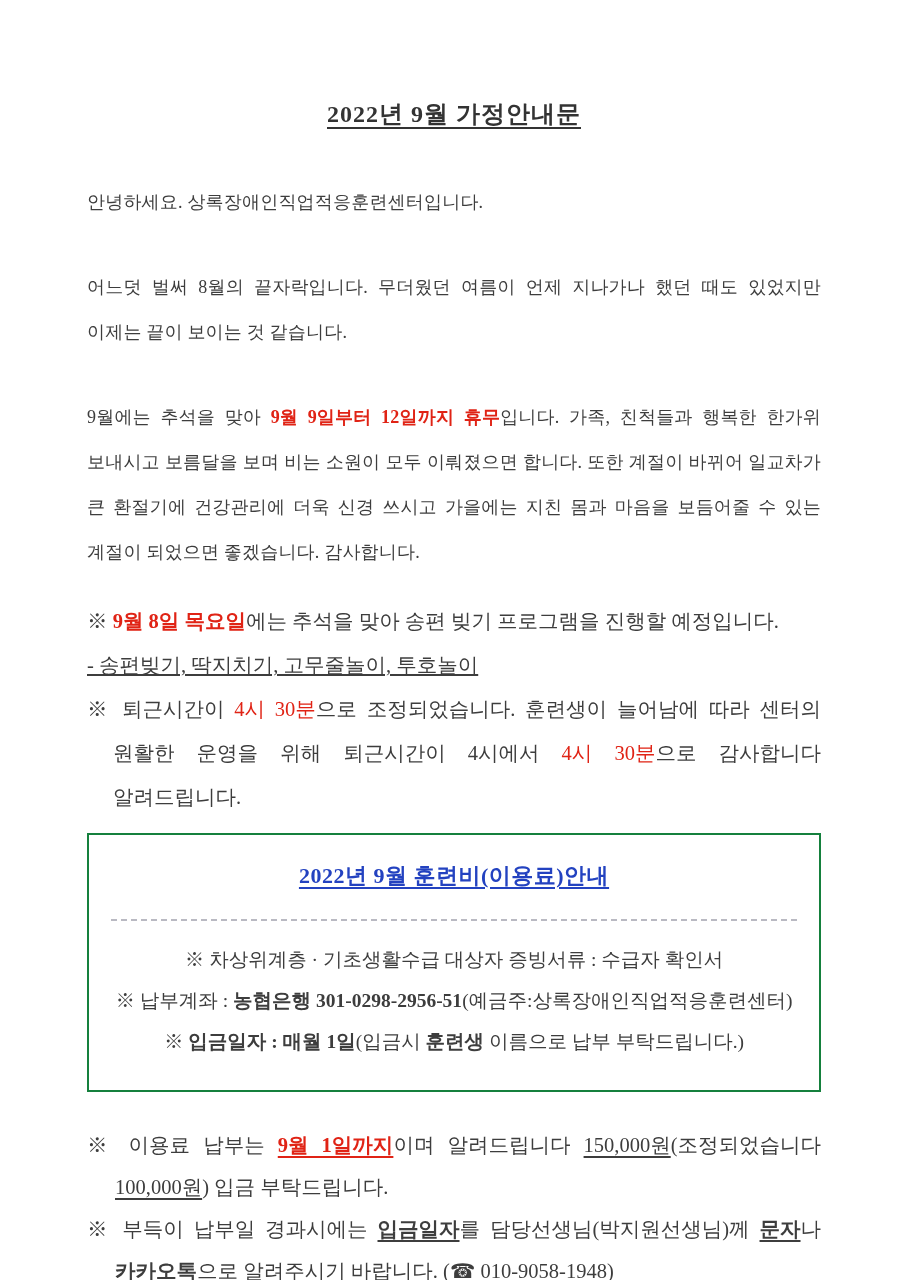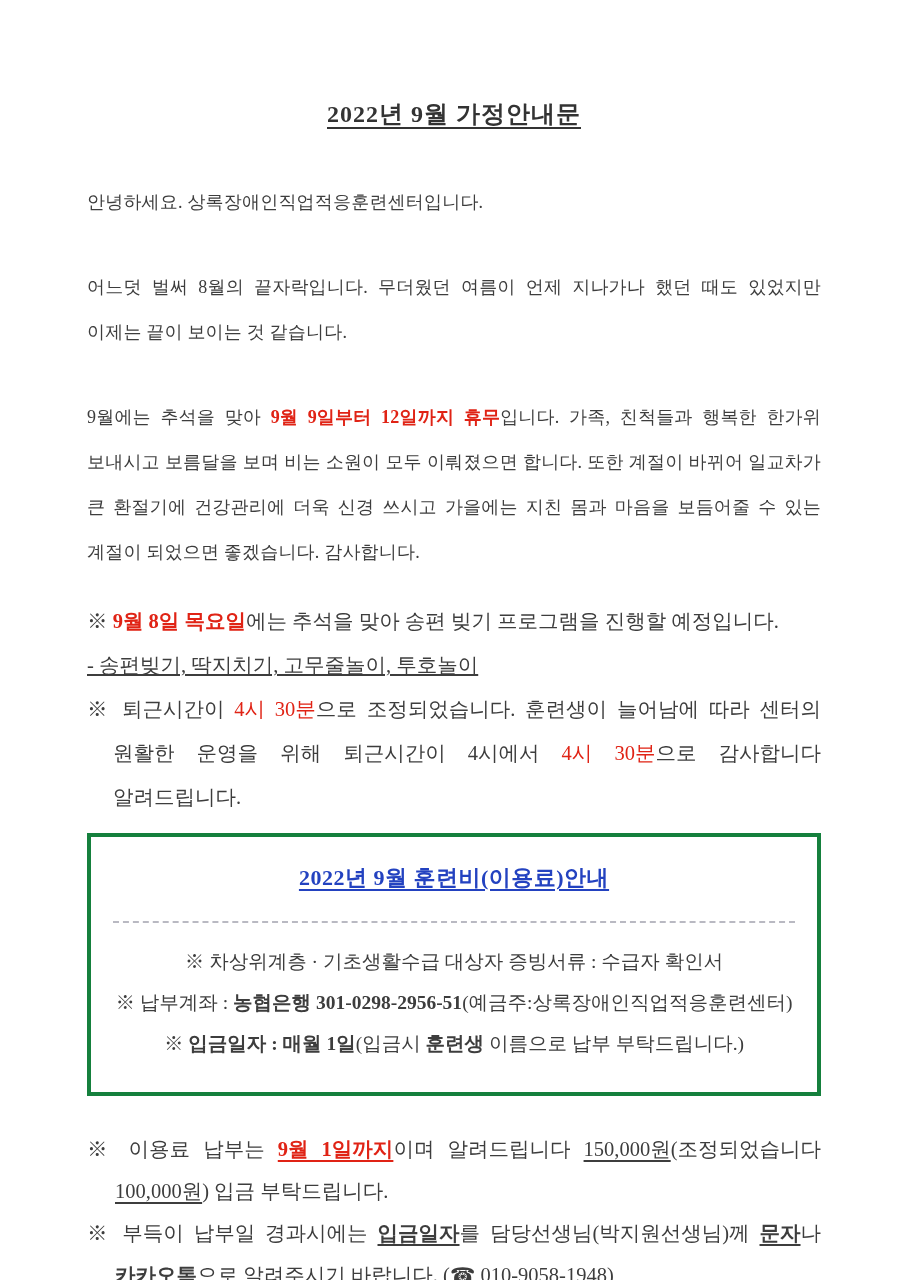--- a/index.html
+++ b/index.html
@@ -44,21 +44,21 @@
   }
   .bullets p {
     text-align: justify;
     word-break: keep-all;
     padding-left: 26px;
     text-indent: -26px;
   }
   .bullets p.no-indent { padding-left: 0; text-indent: 0; text-decoration: underline; }
   .fee-box {
     margin-top: 14px;
-    border: 4px solid #15803d;
+    border: 2px solid #15803d;
     padding: 26px 16px 28px 16px;
     text-align: center;
   }
   .box-title {
     color: var(--accent_blue);
     font-size: 22px;
     font-weight: bold;
     text-decoration: underline;
     text-underline-offset: 4px;
     letter-spacing: 0.5px;

